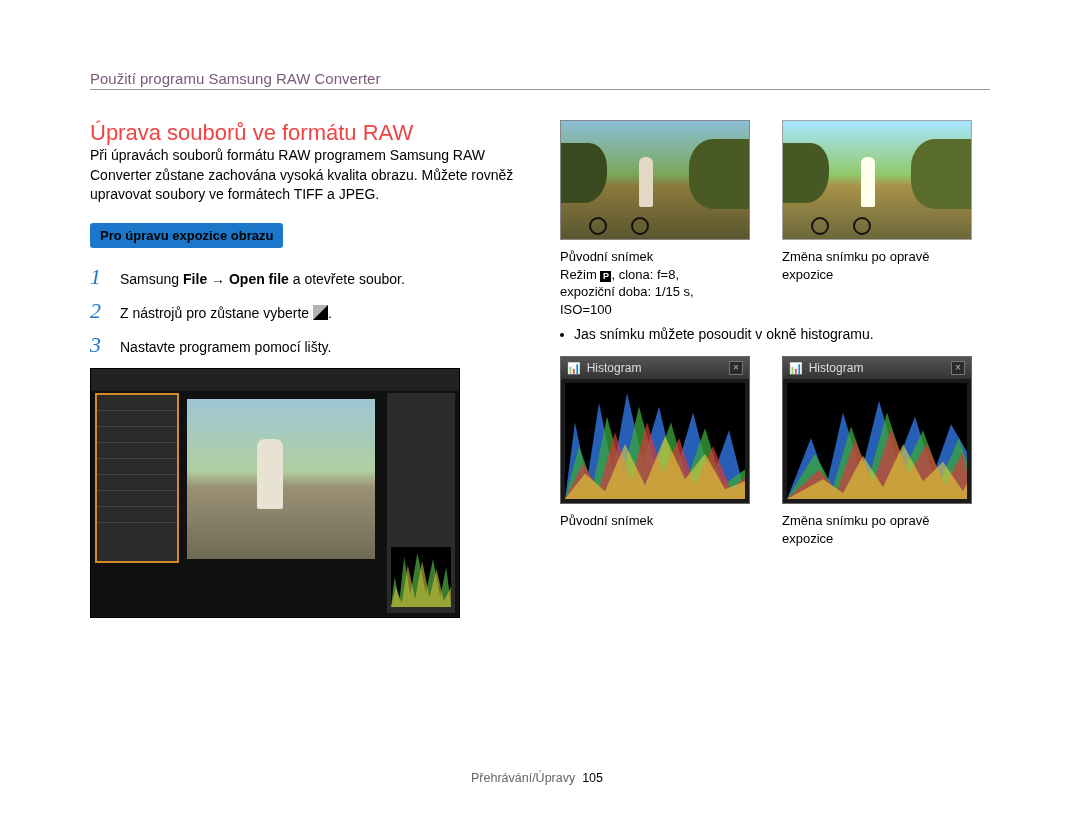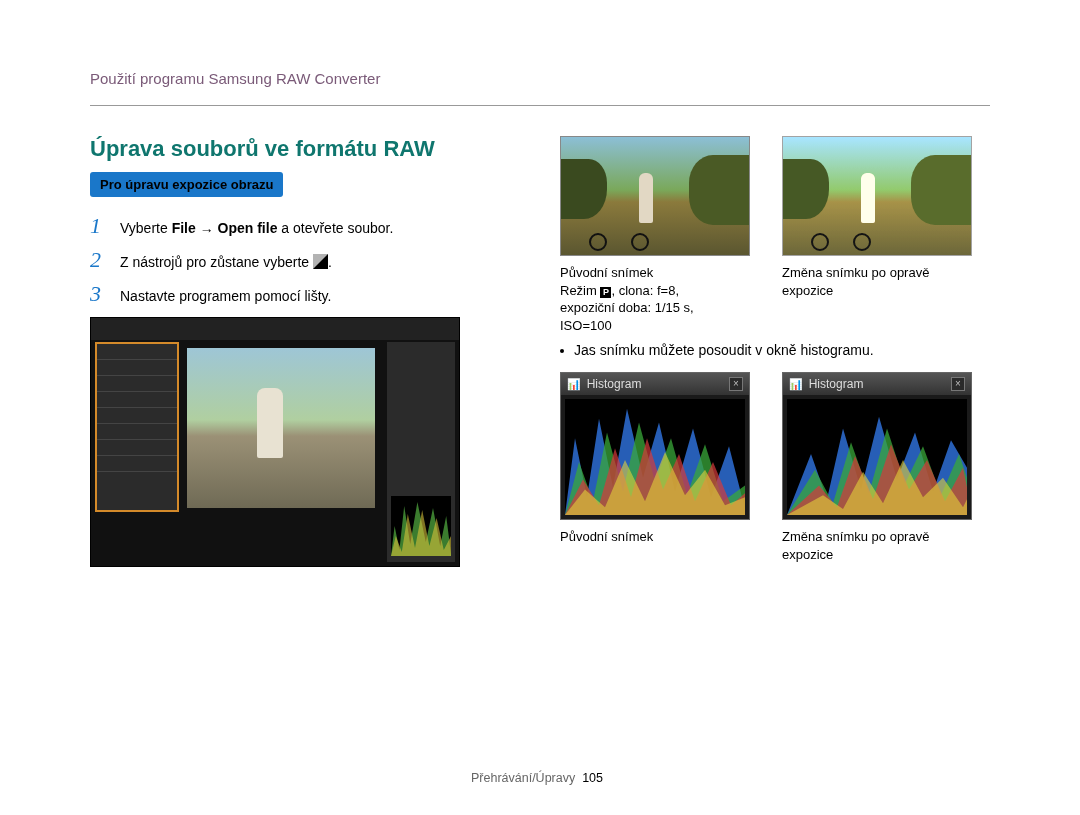--- a/index.html
+++ b/index.html
@@ -8,37 +8,36 @@
     height: 815px;
     background: #fff;
     font-family: Arial, Helvetica, sans-serif;
     color: #000;
     position: relative;
     padding: 70px 90px 0 90px;
   }
   .header {
     color: #7a5a78;
     font-size: 15px;
-    padding-bottom: 18px;
+    padding-bottom: 2px;
     border-bottom: 1px solid #999;
     margin-bottom: 30px;
   }
   .columns {
     display: flex;
     gap: 40px;
   }
   .col {
     flex: 1;
     min-width: 0;
   }
   .section-title {
-    color: #0f766e;
+    color: #ef4444;
     font-size: 22px;
-    font-weight: bold;
-    margin-bottom: 10px;
+    font-weight: normal;
   }
   .intro {
     font-size: 14px;
     line-height: 1.4;
     margin-bottom: 18px;
   }
   .badge {
     display: inline-block;
     background: #1a77c9;
     color: #000000;
@@ -173,27 +172,28 @@
 </style>
 </head>
 <body>
 
 <div class="header">Použití programu Samsung RAW Converter</div>
 
 <div class="columns">
 
   <div class="col">
     <div class="section-title">Úprava souborů ve formátu RAW</div>
+    <div class="intro">Při úpravách souborů formátu RAW programem Samsung RAW Converter zůstane zachována vysoká kvalita obrazu. Můžete rovněž upravovat soubory ve formátech TIFF a JPEG.</div>
     <div class="badge">Pro úpravu expozice obrazu</div>
 
     <div class="steps">
       <div class="step">
         <div class="step-num">1</div>
         <div class="step-text">
-          <span>Vyberte </span><span class="bold">File → Open file</span><span> a otevřete soubor.</span>
+          <span>Samsung </span><span class="bold">File → Open file</span><span> a otevřete soubor.</span>
         </div>
       </div>
       <div class="step">
         <div class="step-num">2</div>
         <div class="step-text">
           <span>Z nástrojů pro zůstane vyberte </span><span class="icon-exp"></span><span>.</span>
         </div>
       </div>
       <div class="step">
         <div class="step-num">3</div>

